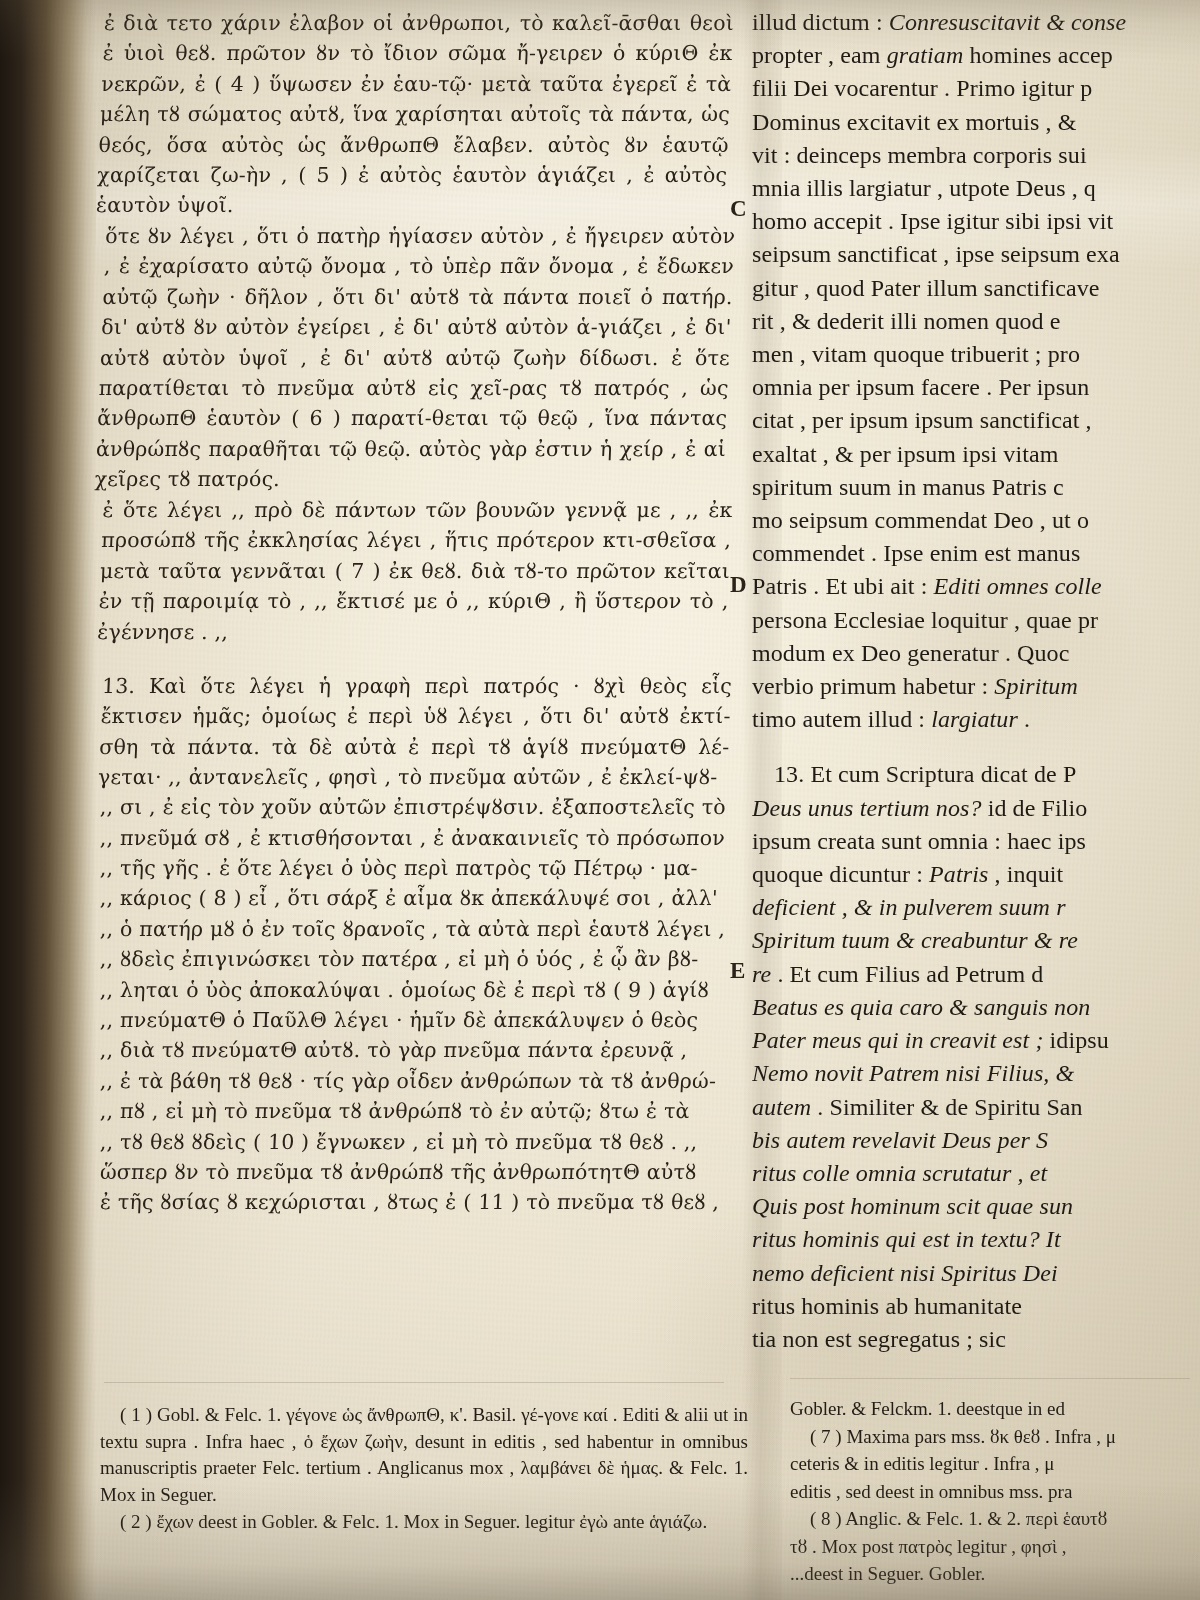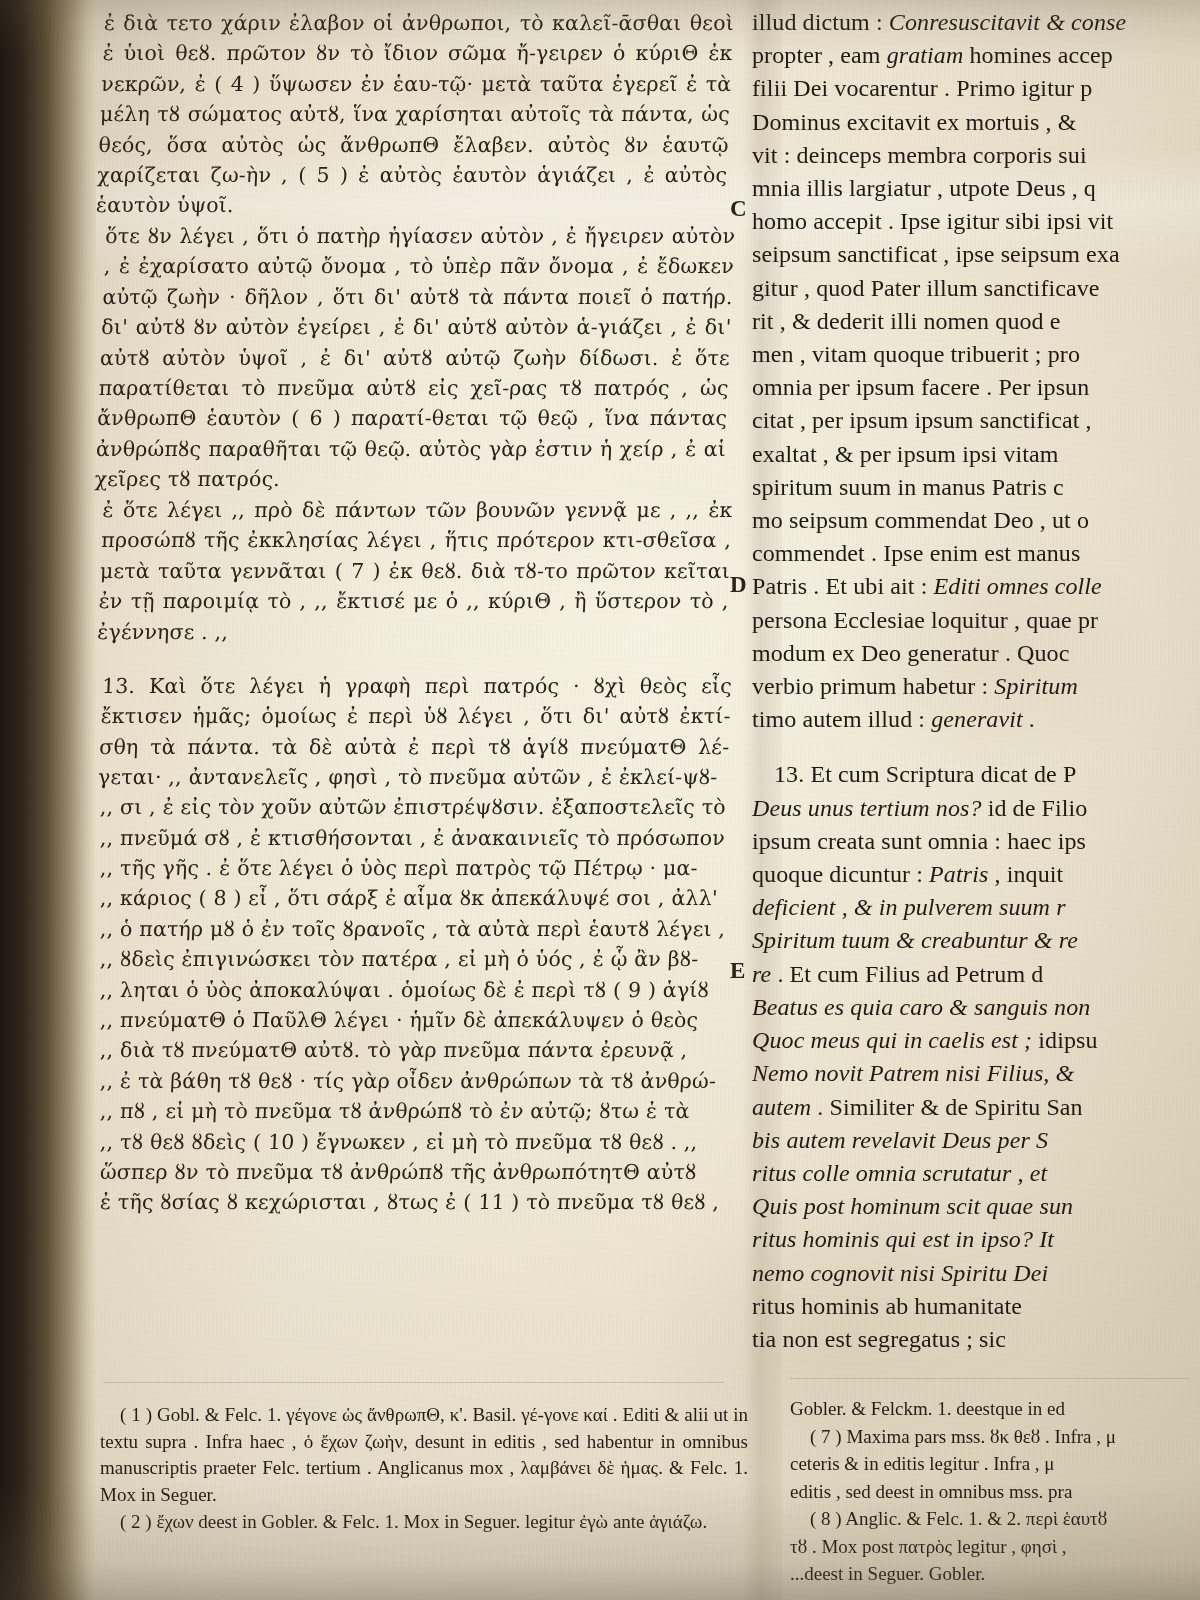--- a/index.html
+++ b/index.html
@@ -199,38 +199,38 @@
     <p class="lat clip">omnia per ipsum facere . Per ipsun</p>
     <p class="lat clip">citat , per ipsum ipsum sanctificat ,</p>
     <p class="lat clip">exaltat , &amp; per ipsum ipsi vitam</p>
     <p class="lat clip">spiritum suum in manus Patris c</p>
     <p class="lat clip">mo seipsum commendat Deo , ut o</p>
     <p class="lat clip">commendet . Ipse enim est manus</p>
     <p class="lat clip">Patris . Et ubi ait : <i>Editi omnes colle</i></p>
     <p class="lat clip">persona Ecclesiae loquitur , quae pr</p>
     <p class="lat clip">modum ex Deo generatur . Quoc</p>
     <p class="lat clip">verbio primum habetur : <i>Spiritum</i></p>
-    <p class="lat clip">timo autem illud : <i>generavit</i> .</p>
+    <p class="lat clip">timo autem illud : <i>largiatur</i> .</p>
     <div style="height:22px"></div>
     <p class="lat clip" style="text-indent:22px">13. Et cum Scriptura dicat de P</p>
     <p class="lat clip"><i>Deus unus tertium nos?</i> id de Filio</p>
     <p class="lat clip">ipsum creata sunt omnia : haec ips</p>
     <p class="lat clip">quoque dicuntur : <i>Patris</i> , inquit</p>
     <p class="lat clip"><i>deficient , &amp; in pulverem suum r</i></p>
     <p class="lat clip"><i>Spiritum tuum &amp; creabuntur &amp; re</i></p>
     <p class="lat clip"><i>re</i> . Et cum Filius ad Petrum d</p>
     <p class="lat clip"><i>Beatus es quia caro &amp; sanguis non</i></p>
-    <p class="lat clip"><i>Quoc meus qui in caelis est ;</i> idipsu</p>
+    <p class="lat clip"><i>Pater meus qui in creavit est ;</i> idipsu</p>
     <p class="lat clip"><i>Nemo novit Patrem nisi Filius, &amp;</i></p>
     <p class="lat clip"><i>autem</i> . Similiter &amp; de Spiritu San</p>
     <p class="lat clip"><i>bis autem revelavit Deus per S</i></p>
     <p class="lat clip"><i>ritus colle omnia scrutatur , et</i></p>
     <p class="lat clip"><i>Quis post hominum scit quae sun</i></p>
-    <p class="lat clip"><i>ritus hominis qui est in ipso? It</i></p>
-    <p class="lat clip"><i>nemo cognovit nisi Spiritu Dei</i></p>
+    <p class="lat clip"><i>ritus hominis qui est in textu? It</i></p>
+    <p class="lat clip"><i>nemo deficient nisi Spiritus Dei</i></p>
     <p class="lat clip">ritus hominis ab humanitate</p>
     <p class="lat clip">tia non est segregatus ; sic</p>
     <p class="lat clip"></p>
   </div>
 
   <div class="marg" style="left:730px; top:196px;">C</div>
   <div class="marg" style="left:730px; top:572px;">D</div>
   <div class="marg" style="left:730px; top:958px;">E</div>
 
   <div id="rule-left"></div>

